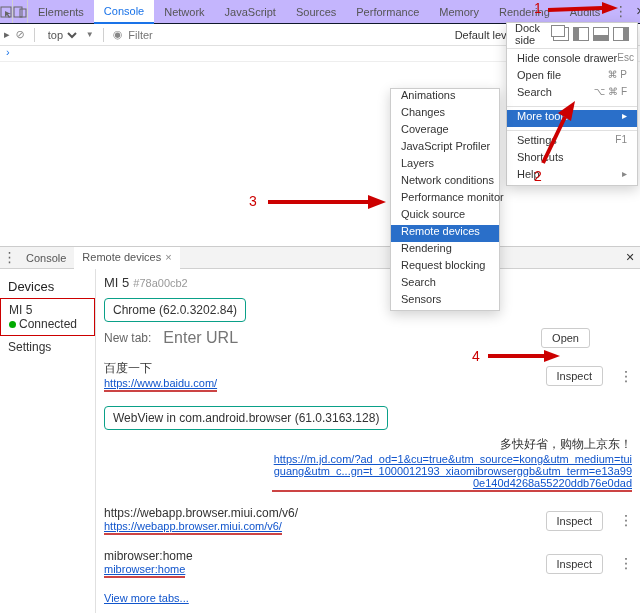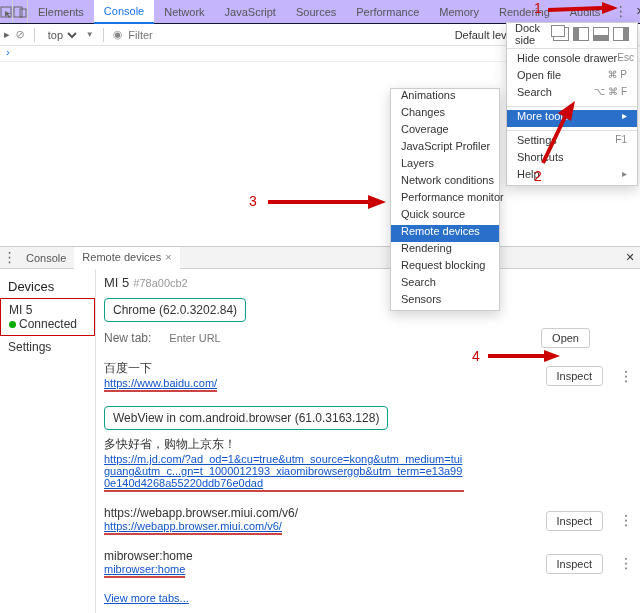--- a/index.html
+++ b/index.html
@@ -44,23 +44,23 @@
   .bottom-body { flex: 1; display: flex; overflow: hidden; }
   .sidebar { width: 96px; border-right: 1px solid #e0e0e0; padding-top: 6px; font-size: 12px; }
   .sidebar .hdr { padding: 4px 8px; color: #222; font-size: 13px; }
   .sidebar .item { padding: 4px 8px; color: #333; }
   .sidebar .item.selected { border: 1.5px solid #cc0000; }
   .sidebar .dot { display: inline-block; width: 7px; height: 7px; background: #0a0; border-radius: 50%; margin-right: 3px; vertical-align: middle; }
   .content { flex: 1; padding: 6px 8px; overflow: auto; }
   .content .title { font-size: 13px; color: #333; margin-bottom: 8px; }
   .content .titleid { color: #999; font-size: 11px; margin-left: 4px; }
   .pill { border: 1.5px solid #0aa088; border-radius: 4px; padding: 4px 8px; display: inline-block; font-size: 12px; color: #333; margin-bottom: 6px; }
-  .newtab-row { display: flex; align-items: center; gap: 18px; margin-bottom: 12px; }
+  .newtab-row { display: flex; align-items: center; gap: 12px; margin-bottom: 12px; }
   .newtab-row .lbl { color: #666; font-size: 12px; }
-  .newtab-row input { border: none; color: #999; font-size: 11px; width: 90px; }
+  .newtab-row input { border: none; color: #999; font-size: 16px; width: 90px; }
   .newtab-row .openbtn { margin-left: auto; margin-right: 42px; }
   .btn { border: 1px solid #ccc; background: #fff; border-radius: 3px; padding: 3px 10px; font-size: 11px; color: #333; }
   .entry { position: relative; margin-bottom: 14px; }
   .entry .et { font-size: 12px; color: #333; }
   .entry a { font-size: 11px; color: #1155cc; text-decoration: underline; word-break: break-all; display: inline-block; max-width: 360px; }
   .entry .row { display: flex; align-items: center; }
   .entry .right { margin-left: auto; display: flex; align-items: center; gap: 16px; }
   .underline-red { border-bottom: 2px solid #cc4444; padding-bottom: 1px; }
   .viewmore { color: #1155cc; font-size: 11px; text-decoration: underline; }
   .dots { font-size: 14px; color: #666; line-height: 0.6; letter-spacing: -1px; }
@@ -240,21 +240,21 @@
       <div id="entries"><div class="entry">
             <div class="row">
               <div style="flex: 1 1 0%;"><div class="et">百度一下</div><a class="underline-red">https://www.baidu.com/</a></div>
               <div class="right">
                 <button class="btn">Inspect</button>
                 <span class="dots">⋮</span>
               </div>
             </div>
           </div><div class="pill" style="display: block; width: fit-content;">WebView in com.android.browser (61.0.3163.128)</div><div class="entry">
             <div class="row">
-              <div style="flex: 1 1 0%;"><div class="et">多快好省，购物上京东！</div><a class="underline-red">https://m.jd.com/?ad_od=1&amp;cu=true&amp;utm_source=kong&amp;utm_medium=tuiguang&amp;utm_c...gn=t_1000012193_xiaomibrowserggb&amp;utm_term=e13a990e140d4268a55220ddb76e0dad</a></div>
+              <div style="flex: 1 1 0%; text-align: right;"><div class="et">多快好省，购物上京东！</div><a class="underline-red">https://m.jd.com/?ad_od=1&amp;cu=true&amp;utm_source=kong&amp;utm_medium=tuiguang&amp;utm_c...gn=t_1000012193_xiaomibrowserggb&amp;utm_term=e13a990e140d4268a55220ddb76e0dad</a></div>
             </div>
           </div><div class="entry">
             <div class="row">
               <div style="flex: 1 1 0%;"><div class="et">https://webapp.browser.miui.com/v6/</div><a class="underline-red">https://webapp.browser.miui.com/v6/</a></div>
               <div class="right">
                 <button class="btn">Inspect</button>
                 <span class="dots">⋮</span>
               </div>
             </div>
           </div><div class="entry">

